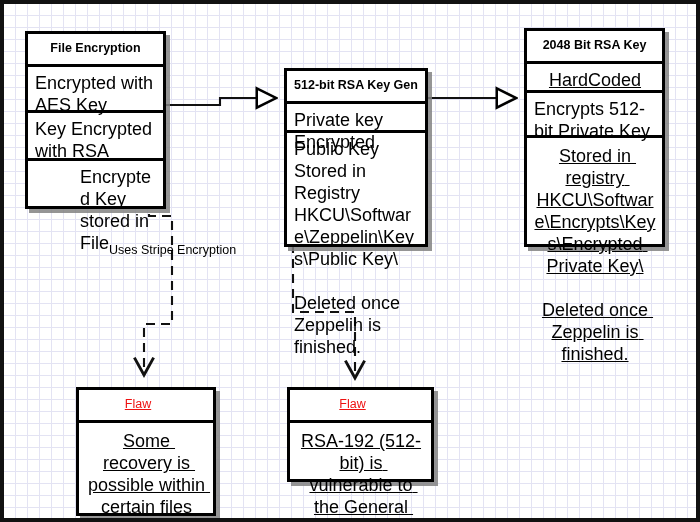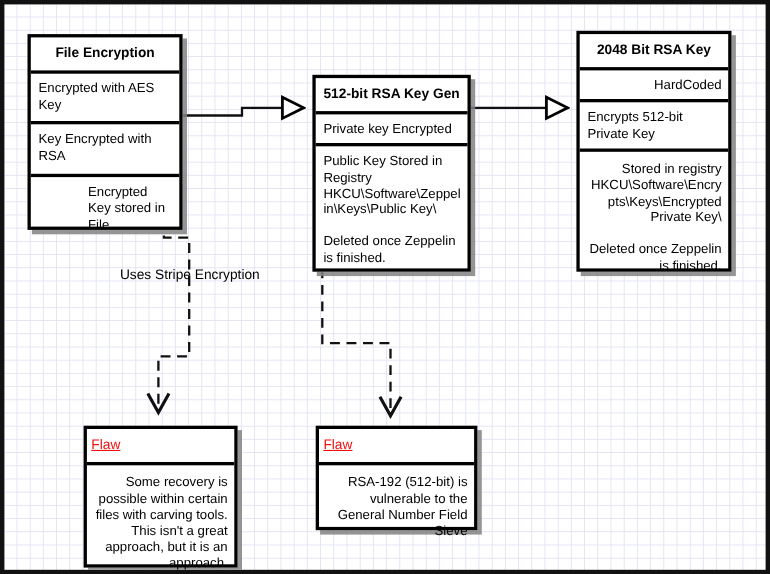--- a/index.html
+++ b/index.html
@@ -27,37 +27,37 @@
     position:absolute;
     box-sizing:border-box;
     background:#ffffff;
     border:3px solid #000000;
     box-shadow:4px 4px 0 0 rgba(130,130,130,0.85);
     z-index:5;
   }
   .row{
     box-sizing:border-box;
     padding:6px 6px 6px 7px;
-    font-size:12px;
+    font-size:18px;
     line-height:1.22;
     color:#000000;
     border-bottom:3px solid #000000;
     white-space:pre-wrap;
     word-break:break-word;
   }
   .row:last-child{border-bottom:none;}
   .row.head{
     font-weight:bold;
     text-align:center;
     padding:7px 4px 8px 4px;
     font-size:12.5px;
   }
-  .row.center{text-align:right;}
+  .row.center{text-align:center;text-decoration:underline;}
   .row.flawhead{
-    text-align:left;
+    text-align:center;
     color:#ee1111;
     text-decoration:underline;
     font-weight:normal;
     padding:7px 20px 8px 4px;
     font-size:12.5px;
   }
   
   #wires{position:absolute;left:0;top:0;width:692px;height:514px;z-index:3;}
   .wlabel{
     position:absolute;

